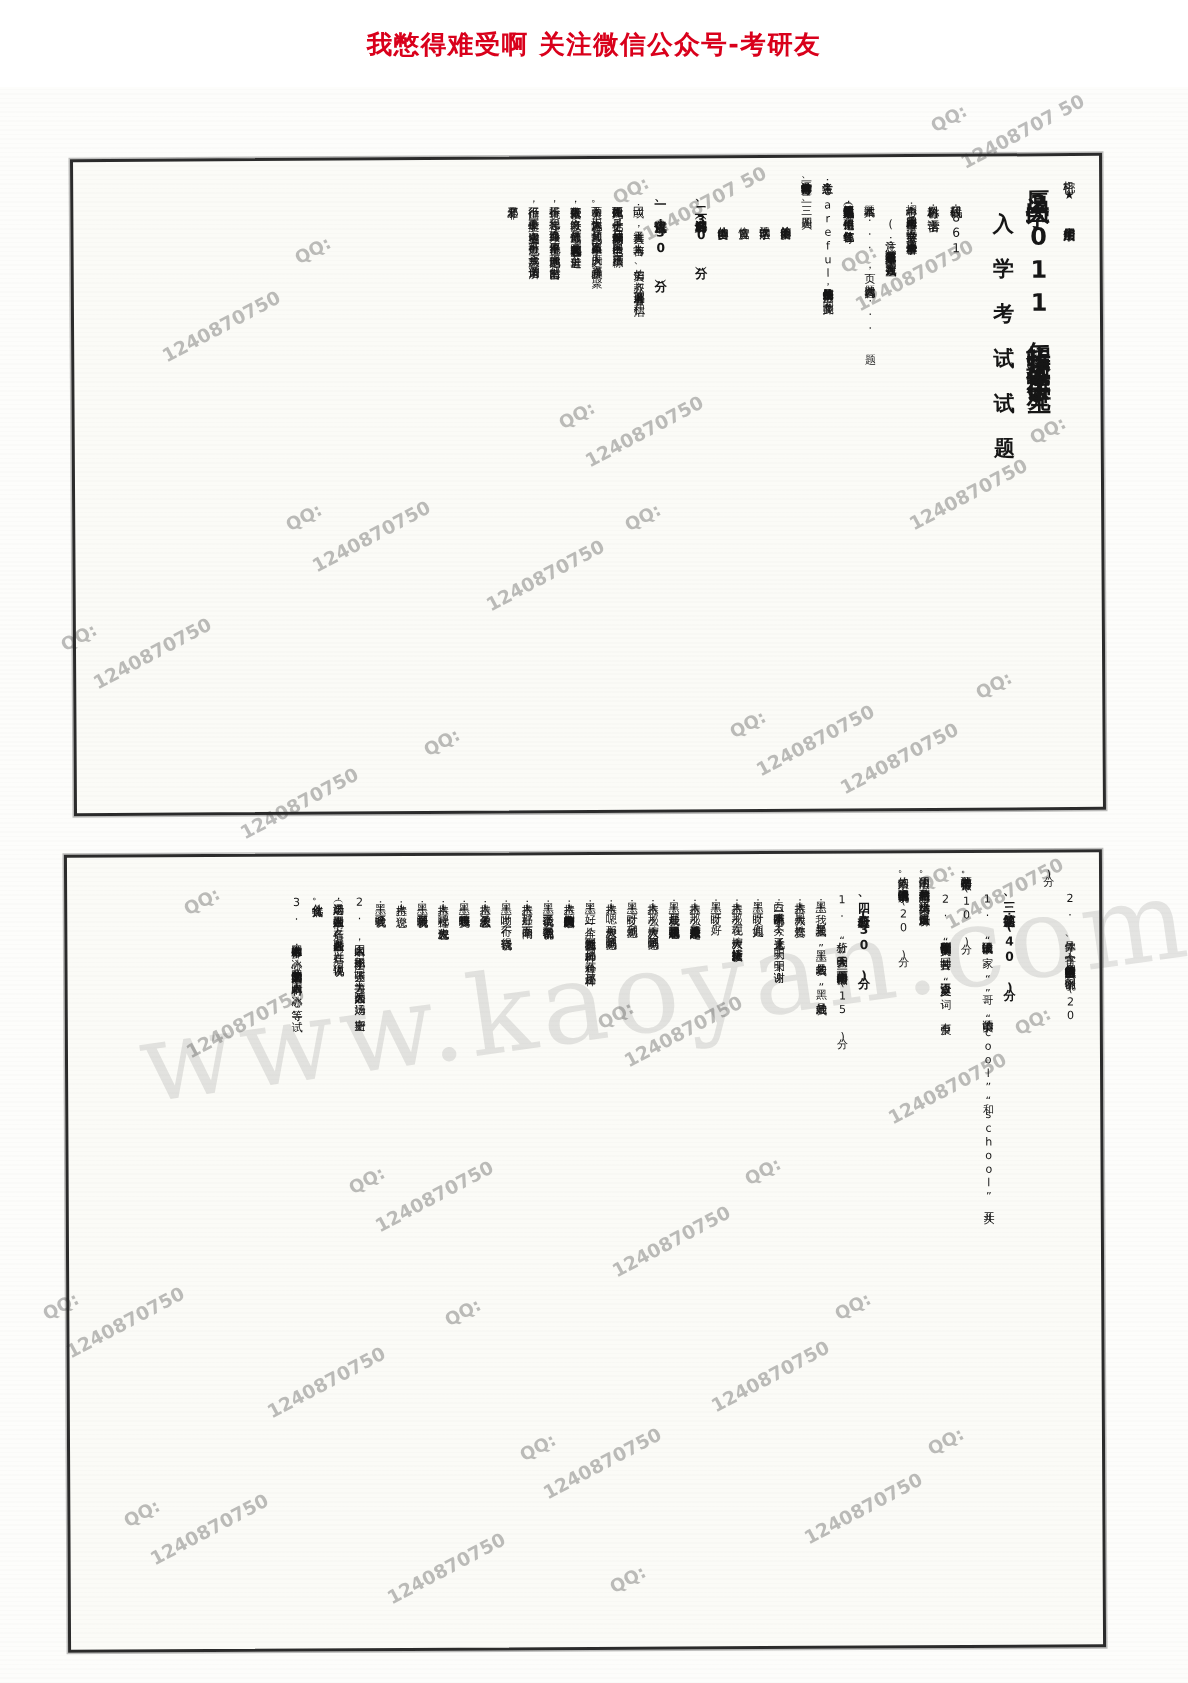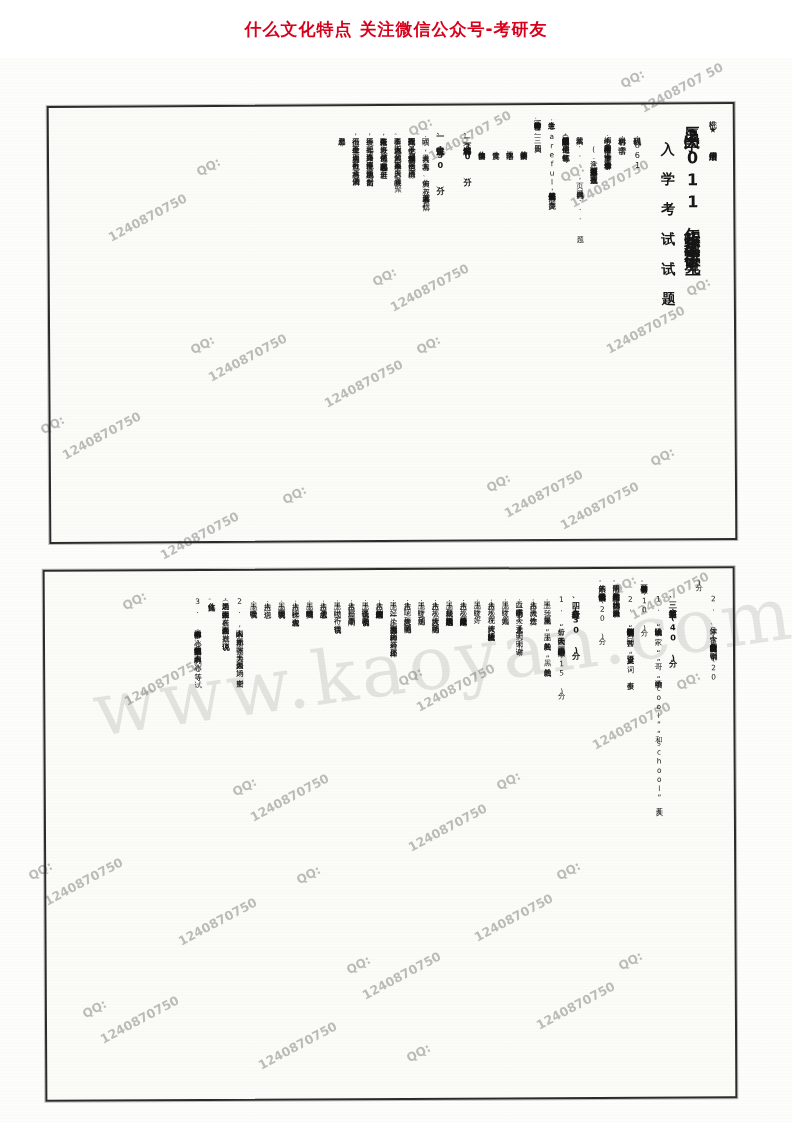--- a/index.html
+++ b/index.html
@@ -143,21 +143,21 @@
     font-family: "DejaVu Serif", serif;
     letter-spacing: 4px;
     transform: rotate(-8deg);
     white-space: nowrap;
   }
 </style>
 </head>
 <body>
 
 <div class="banner">
-  <div class="banner-text">什么文化特点 关注微信公众号-考研友</div>
+  <div class="banner-text">我憋得难受啊 关注微信公众号-考研友</div>
 </div>
 
 <div class="scan">
 
   <div class="sheet sheet-1">
     <div class="vcols">
       <div class="vline small">机密 ★ 启用前使用后毁中</div>
       <div class="vline head">厦门大学2011年招收攻读硕士学位研究生</div>
       <div class="vline head2 indent-top">入 学 考 试 试 题</div>
       <div class="spacer-col"></div>

